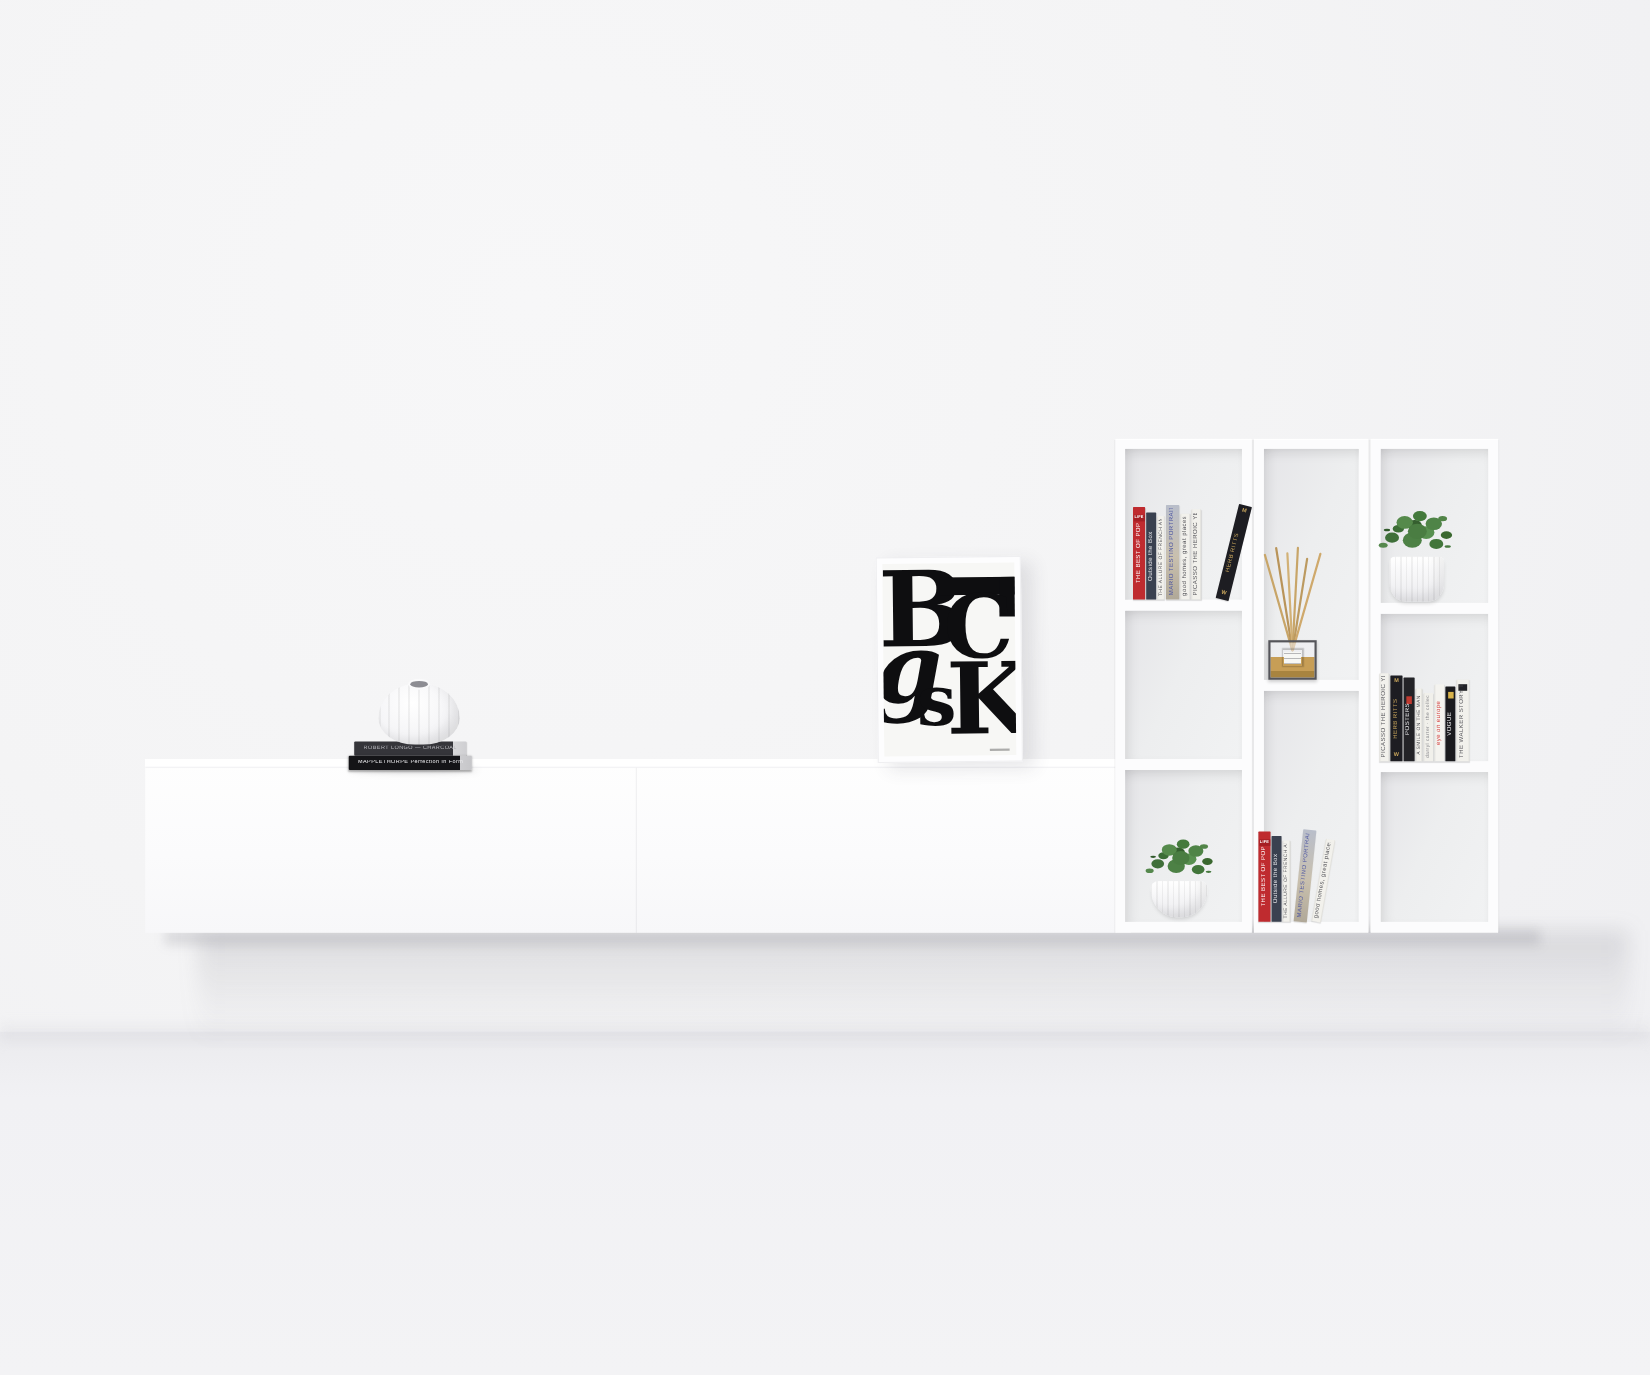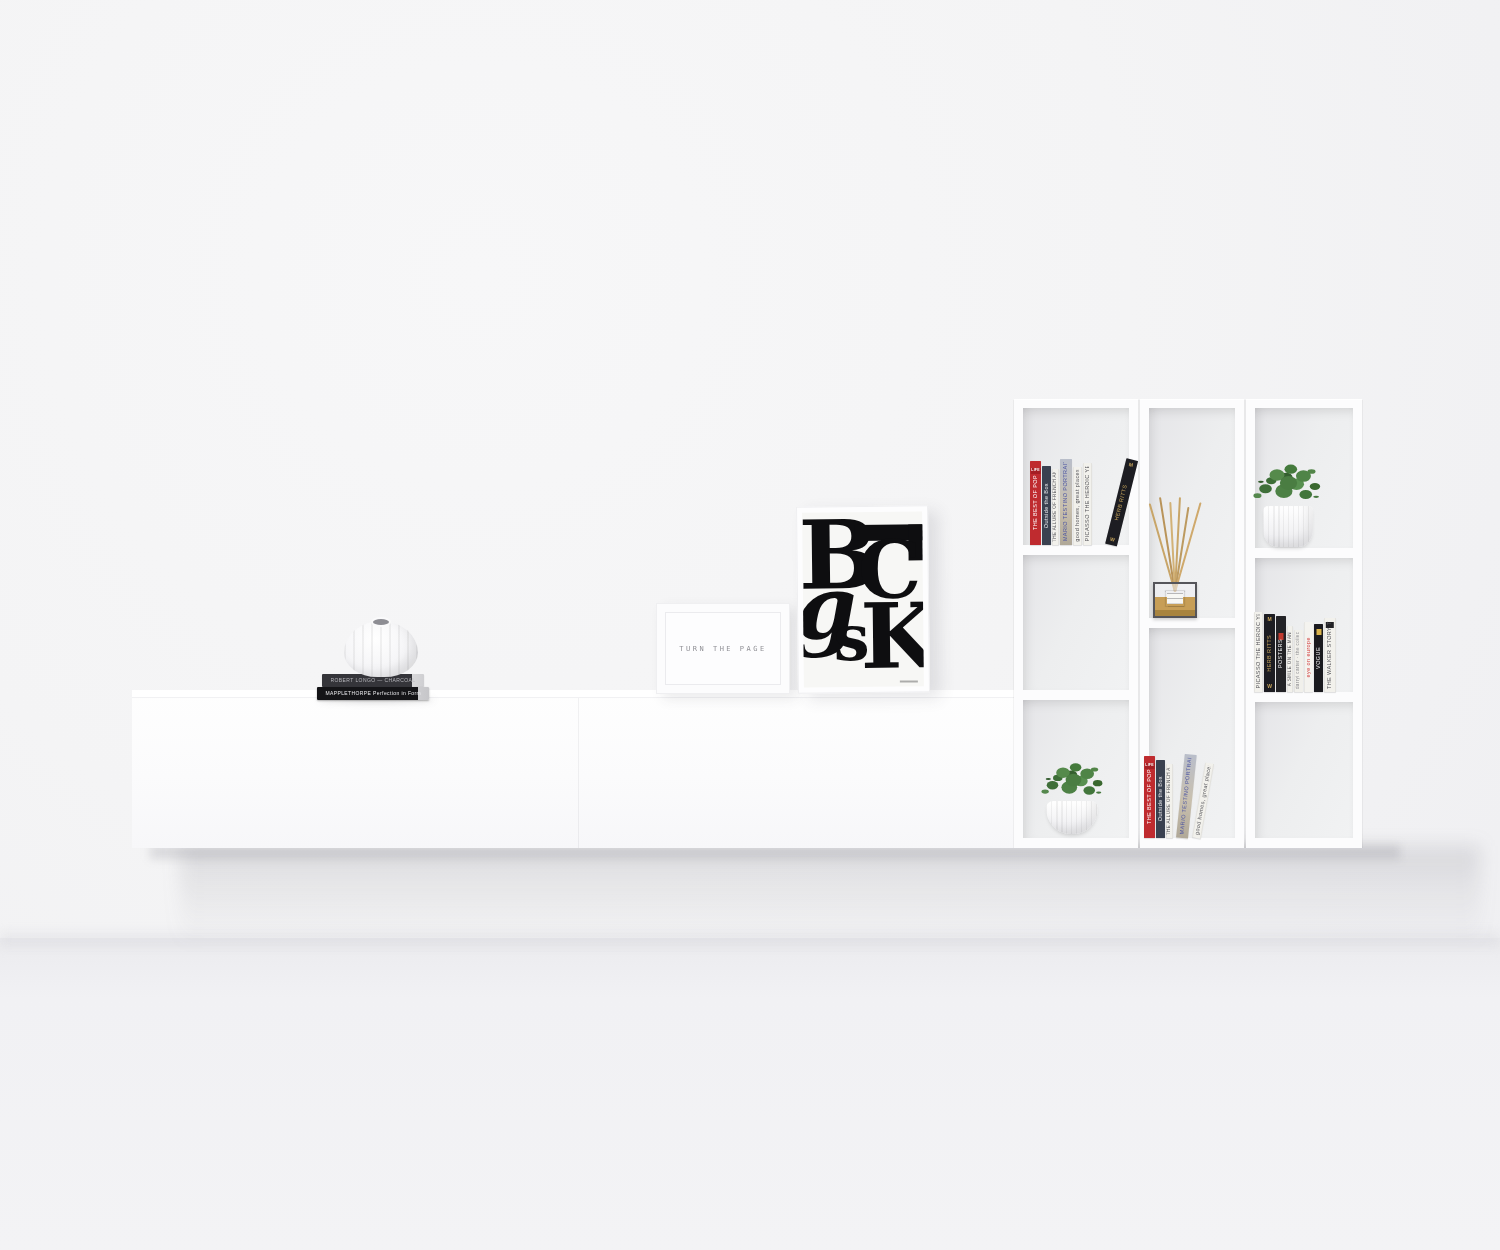--- a/index.html
+++ b/index.html
@@ -169,23 +169,20 @@
   <div class="stack-book stack-book-top">
     <span class="stack-title">ROBERT LONGO — CHARCOAL</span>
   </div>
   <div class="stack-book stack-book-bottom">
     <span class="stack-title">MAPPLETHORPE  Perfection in Form</span>
   </div>
   <div class="vase">
     <div class="vase-mouth"></div>
   </div>
 
-  <div class="text-frame">
-    <span class="frame-text">TURN THE PAGE</span>
-  </div>
 
   <div class="poster">
     <div class="poster-art">
       <span class="pl pl-b">B</span>
       <div class="poster-bar"></div>
       <span class="pl pl-c">C</span>
       <span class="pl pl-g">g</span>
       <span class="pl pl-s">s</span>
       <span class="pl pl-k">K</span>
       <div class="poster-caption"></div>

